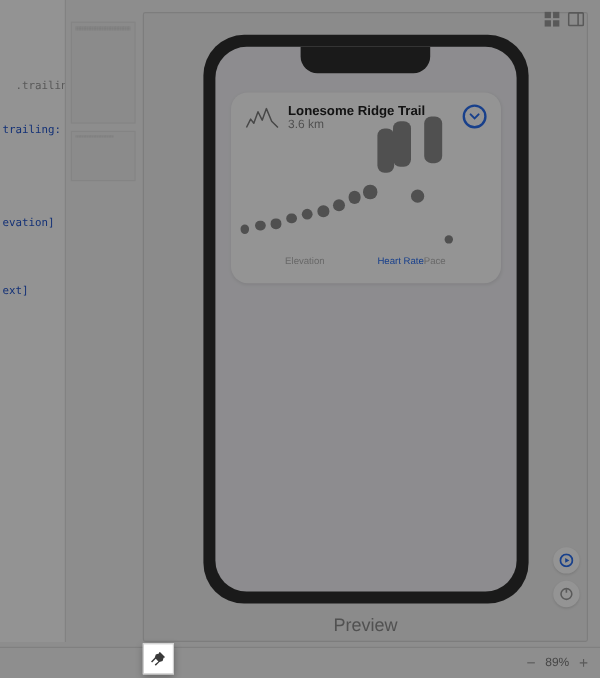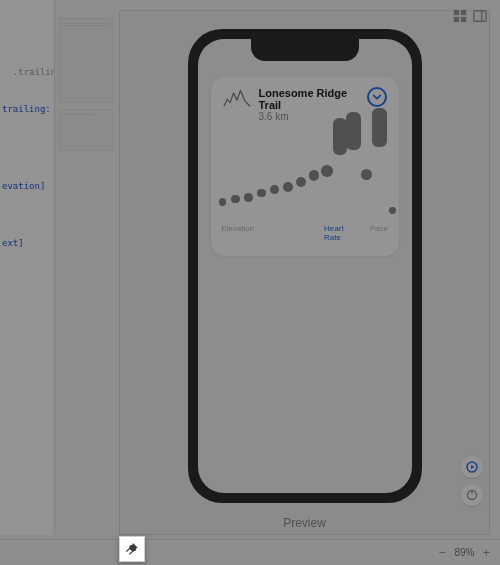--- a/index.html
+++ b/index.html
@@ -63,21 +63,21 @@
     gap: 6px;
     align-items: center;
   }
   .tool-ic { width: 14px; height: 14px; color: #9a9a9a; }
 
   
   .device {
     position: absolute;
     left: 50%; top: 18px;
     transform: translateX(-50%);
-    width: 234px; height: 474px;
+    width: 271px; height: 474px;
     background: #2d2d2d;
     border-radius: 34px;
     padding: 10px;
   }
   .device-screen {
     width: 100%; height: 100%;
     background: #f3f2f6;
     border-radius: 26px;
     position: relative;
     overflow: hidden;
@@ -130,21 +130,21 @@
   }
   .pill {
     position: absolute;
     border-radius: 6px;
     background: #8a8a8a;
   }
 
   .segctl {
     display: flex;
     justify-content: center;
-    gap: 26px;
+    gap: 0;
     margin-top: 6px;
     font-size: 8px;
   }
   .seg { color: #b4b4b4; }
   .seg.active { color: #2a6ef0; margin-left: 44px; }
 
   
   .canvas-controls {
     position: absolute;
     right: 6px; bottom: 28px;
@@ -156,21 +156,21 @@
     display: flex; align-items: center; justify-content: center;
     color: #9a9a9a;
     box-shadow: 0 1px 2px rgba(0,0,0,0.12);
   }
   .ctrl.play { color: #2a6ef0; }
 
   .preview-label {
     position: absolute;
     bottom: 4px; left: 0; right: 0;
     text-align: center;
-    font-size: 12px;
+    font-size: 15px;
     color: #8c8c8c;
   }
 
   
   .bottombar {
     position: absolute;
     left: 0; right: 0; bottom: 0;
     height: 26px;
     background: #f4f4f4;
     border-top: 1px solid #dcdcdc;

